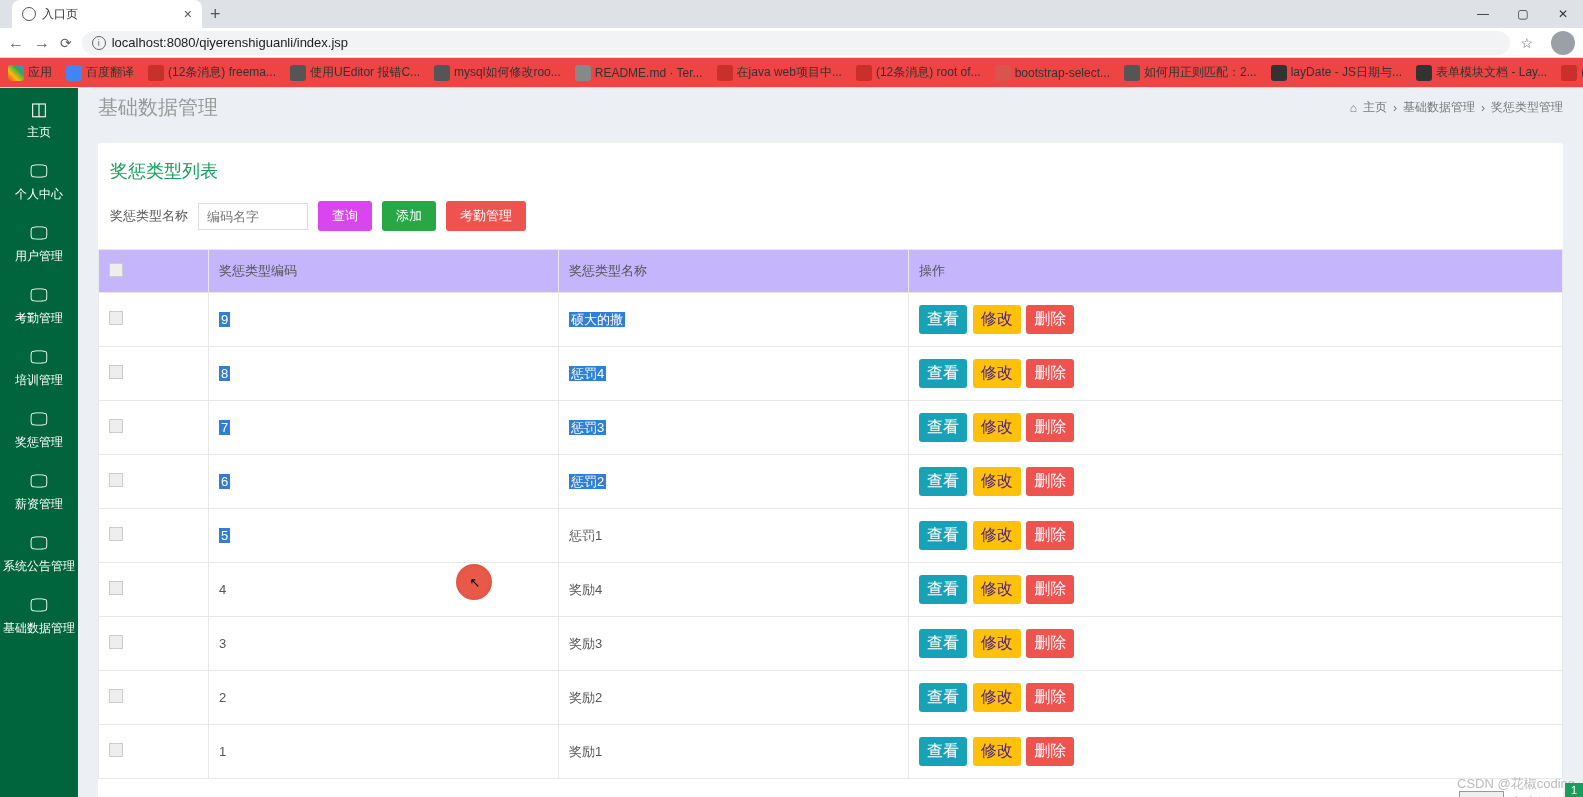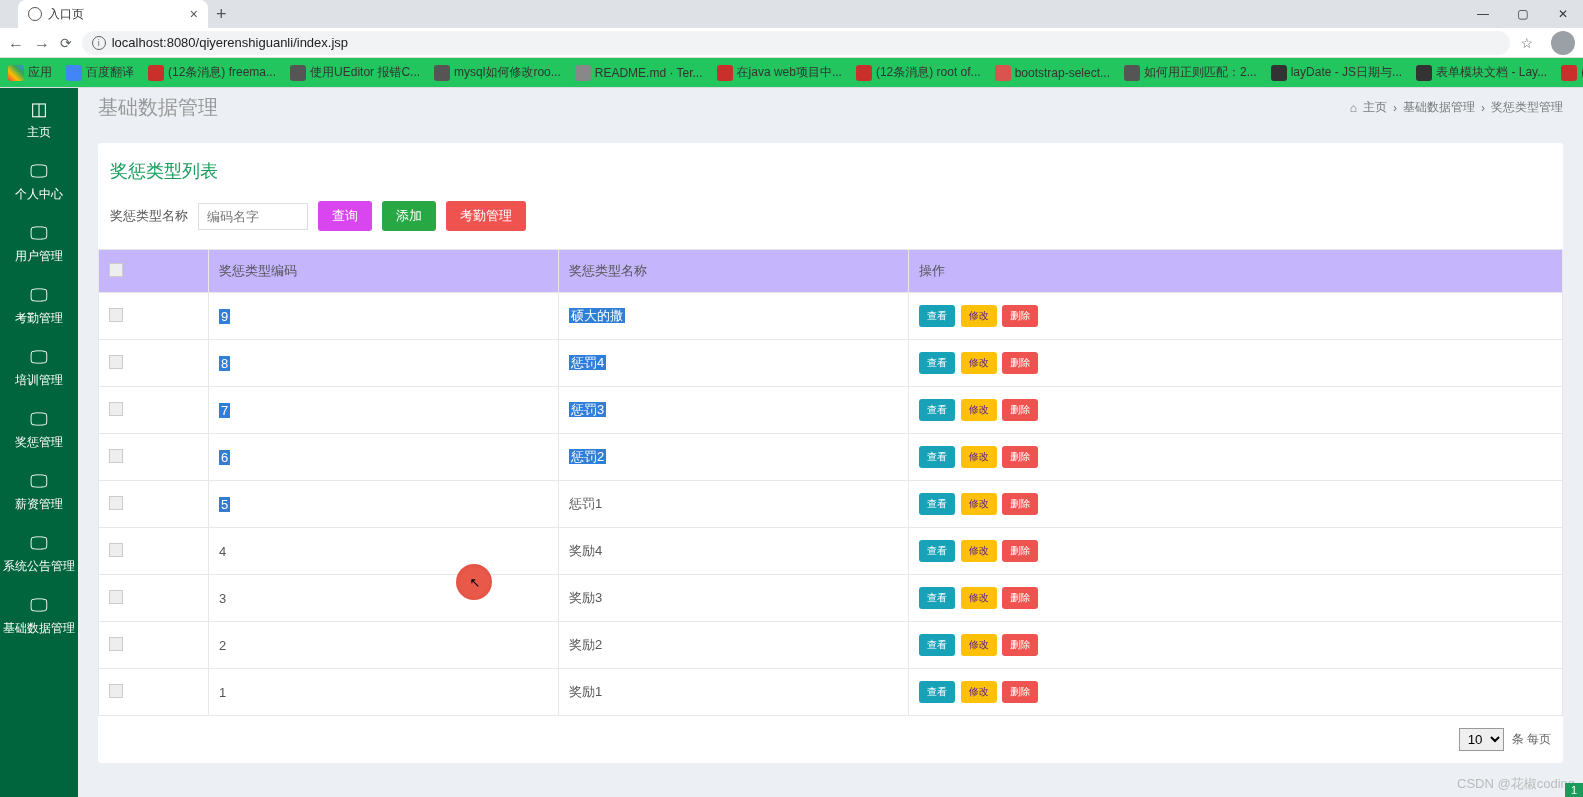--- a/index.html
+++ b/index.html
@@ -1,34 +1,34 @@
 <!DOCTYPE html>
 <html><head>
   <meta charset="utf-8">
   <style>
     * { margin: 0; padding: 0; box-sizing: border-box; font-family: "Microsoft YaHei", Arial, sans-serif; }
     body { background: #f0f0f0; overflow: hidden; }
     
     
     .browser-chrome { background: #fff; }
-    .tab-bar { display: flex; align-items: center; height: 28px; background: #dee1e6; padding-left: 18px; }
+    .tab-bar { display: flex; align-items: center; height: 28px; background: #dee1e6; padding-left: 12px; }
     .tab { display: flex; align-items: center; background: #fff; height: 28px; padding: 0 10px; border-radius: 8px 8px 0 0; min-width: 190px; font-size: 12px; color: #333; gap: 6px; }
     .tab .globe { width: 14px; height: 14px; border-radius: 50%; border: 1px solid #555; position: relative; }
     .tab .close { margin-left: auto; font-size: 14px; color: #555; }
     .new-tab { margin-left: 8px; font-size: 18px; color: #555; }
     
     .addr-bar { display: flex; align-items: center; height: 30px; padding: 0 8px; gap: 10px; background: #fff; border-bottom: 1px solid #ddd; }
     .nav-btn { color: #5f6368; font-size: 16px; }
     .reload { color: #5f6368; font-size: 14px; }
     .url-box { flex: 1; display: flex; align-items: center; background: #f1f3f4; border-radius: 14px; height: 24px; padding: 0 10px; font-size: 13px; color: #202124; gap: 6px; }
     .info-icon { width: 14px; height: 14px; border-radius: 50%; border: 1px solid #5f6368; display: flex; align-items: center; justify-content: center; font-size: 9px; color: #5f6368; }
     .star-icon { color: #5f6368; font-size: 14px; }
     .avatar { width: 24px; height: 24px; border-radius: 50%; background: #9aa0a6; margin-left: 8px; }
     
-    .bookmarks { display: flex; align-items: center; height: 30px; padding: 0 8px; gap: 14px; background: #22c55e; border-bottom: 1px solid #ddd; font-size: 12px; color: #333; }
+    .bookmarks { display: flex; align-items: center; height: 30px; padding: 0 8px; gap: 14px; background: #ef4444; border-bottom: 1px solid #ddd; font-size: 12px; color: #333; }
     .bm { display: flex; align-items: center; gap: 4px; white-space: nowrap; }
     .bm-ico { width: 16px; height: 16px; border-radius: 3px; display: inline-flex; align-items: center; justify-content: center; font-size: 10px; color: #fff; font-weight: bold; }
     
     
     .winctrl { position: absolute; top: 0; right: 0; display: flex; }
     .winctrl span { width: 40px; height: 28px; display: flex; align-items: center; justify-content: center; font-size: 12px; color: #333; }
     
     
     .app { display: flex; height: calc(797px - 88px); }
     .sidebar { width: 78px; background: #00643d; color: #fff; display: flex; flex-direction: column; align-items: center; }
@@ -52,21 +52,21 @@
     
     table { width: 100%; border-collapse: collapse; }
     th, td { border: 1px solid #e8e8e8; padding: 12px 10px; text-align: left; font-size: 13px; color: #555; }
     th { background: #c4b5fd; font-weight: normal; }
     .chk { width: 14px; height: 14px; border: 1px solid #ccc; background: #eee; display: inline-block; }
     .col-chk { width: 110px; }
     .col-code { width: 350px; }
     .col-name { width: 350px; }
     .hl { background: #2f7ed8; color: #fff; padding: 0 2px; }
     
-    .op-btn { padding: 4px 8px; border: none; border-radius: 3px; color: #fff; font-size: 10px; cursor: pointer; margin-right: 2px; }
+    .op-btn { padding: 4px 8px; border: none; border-radius: 3px; color: #fff; font-size: 16px; cursor: pointer; margin-right: 2px; }
     .op-view { background: #17a2b8; }
     .op-edit { background: #ffc107; color: #4c1d95; }
     .op-del { background: #ef5350; }
     
     .pager { padding: 12px; font-size: 12px; color: #666; display: flex; align-items: center; gap: 8px; justify-content: flex-end; }
     .pager select { padding: 2px 4px; border: 1px solid #999; }
     
     .cursor-dot { position: absolute; width: 36px; height: 36px; border-radius: 50%; background: radial-gradient(circle, #e8594a 55%, #d8473a 100%); left: 378px; top: 476px; display: flex; align-items: center; justify-content: center; }
     .cursor-arrow { font-size: 13px; color: #000; transform: translate(1px, 0); }
     

